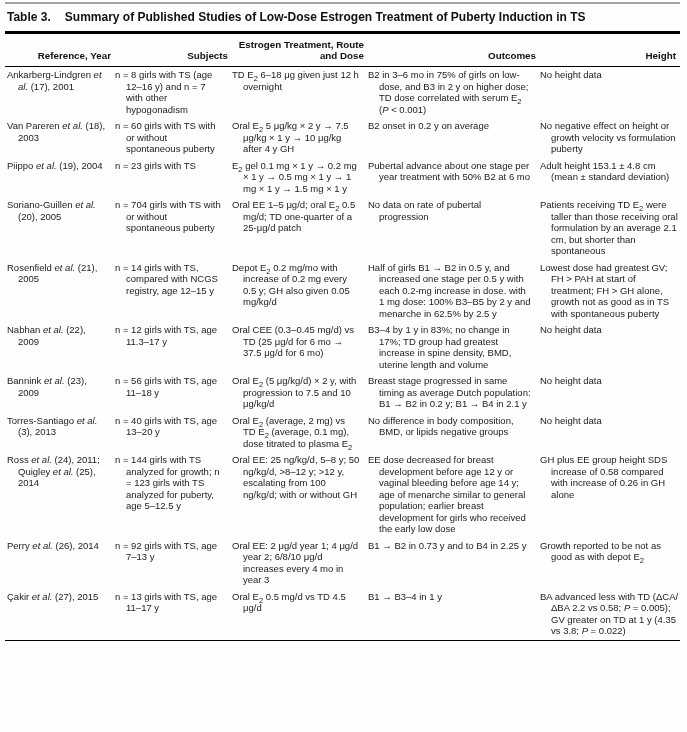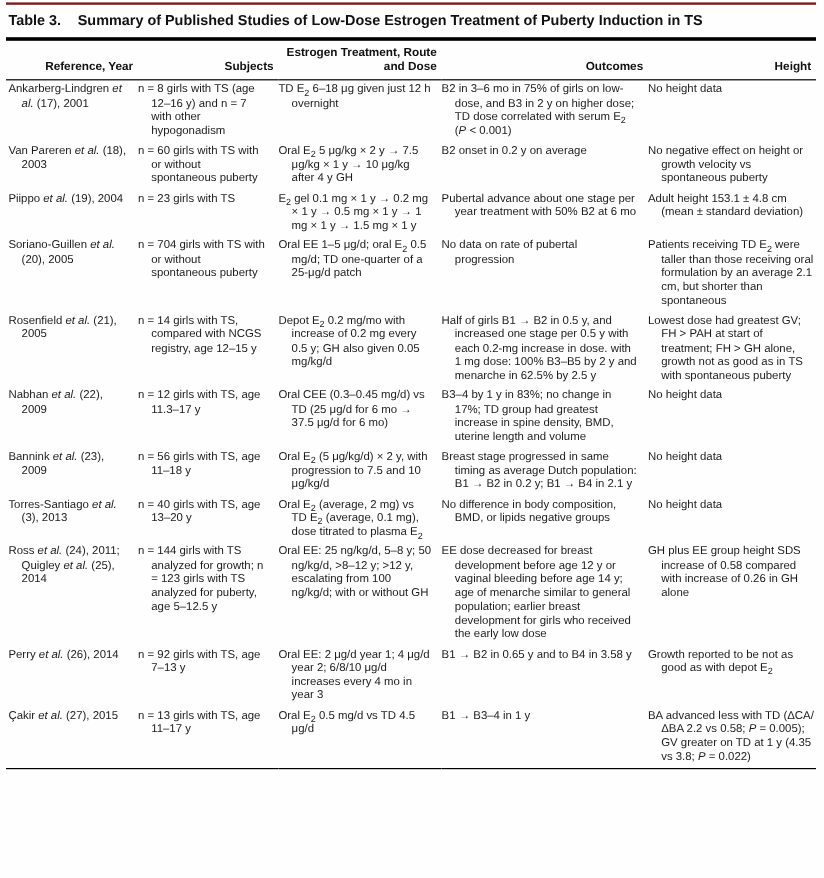--- a/index.html
+++ b/index.html
@@ -11,21 +11,21 @@
   }
   .page {
     width: 687px;
     height: 732px;
     box-sizing: border-box;
     padding: 2px 7px 0 5px;
     background: #fefefe;
     overflow: hidden;
   }
   .title-bar {
-    border-top: 2px solid #7f1d1d;
+    border-top: 2px solid #a3a3a3;
     border-bottom: 3px solid #000;
     padding: 6px 0 7px 2px;
     font-weight: bold;
     font-size: 12px;
     line-height: 14px;
     color: #111;
   }
   .title-label { margin-right: 14px; }
   table.studies {
     border-collapse: collapse;
@@ -113,21 +113,21 @@
     <td>
             <div class="cell">n = 60 girls with TS with or without spontaneous puberty</div>
           </td>
     <td>
             <div class="cell">Oral E<sub>2</sub> 5 μg/kg × 2 y → 7.5 μg/kg × 1 y → 10 μg/kg after 4 y GH</div>
           </td>
     <td>
             <div class="cell">B2 onset in 0.2 y on average</div>
           </td>
     <td>
-            <div class="cell">No negative effect on height or growth velocity vs spontaneous puberty</div>
+            <div class="cell">No negative effect on height or growth velocity vs formulation puberty</div>
           </td>
   </tr>
         <tr>
     <td>
             <div class="cell">Piippo <i>et al.</i> (19), 2004</div>
           </td>
     <td>
             <div class="cell">n = 23 girls with TS</div>
           </td>
     <td>
@@ -246,21 +246,21 @@
     <td>
             <div class="cell">Perry <i>et al.</i> (26), 2014</div>
           </td>
     <td>
             <div class="cell">n = 92 girls with TS, age 7–13 y</div>
           </td>
     <td>
             <div class="cell">Oral EE: 2 μg/d year 1; 4 μg/d year 2; 6/8/10 μg/d increases every 4 mo in year 3</div>
           </td>
     <td>
-            <div class="cell">B1 → B2 in 0.65 y and to B4 in 3.58 y</div>
+            <div class="cell">B1 → B2 in 0.73 y and to B4 in 2.25 y</div>
           </td>
     <td>
             <div class="cell">Growth reported to be not as good as with depot E<sub>2</sub></div>
           </td>
   </tr>
         <tr>
     <td>
             <div class="cell">Çakir <i>et al.</i> (27), 2015</div>
           </td>
     <td>

